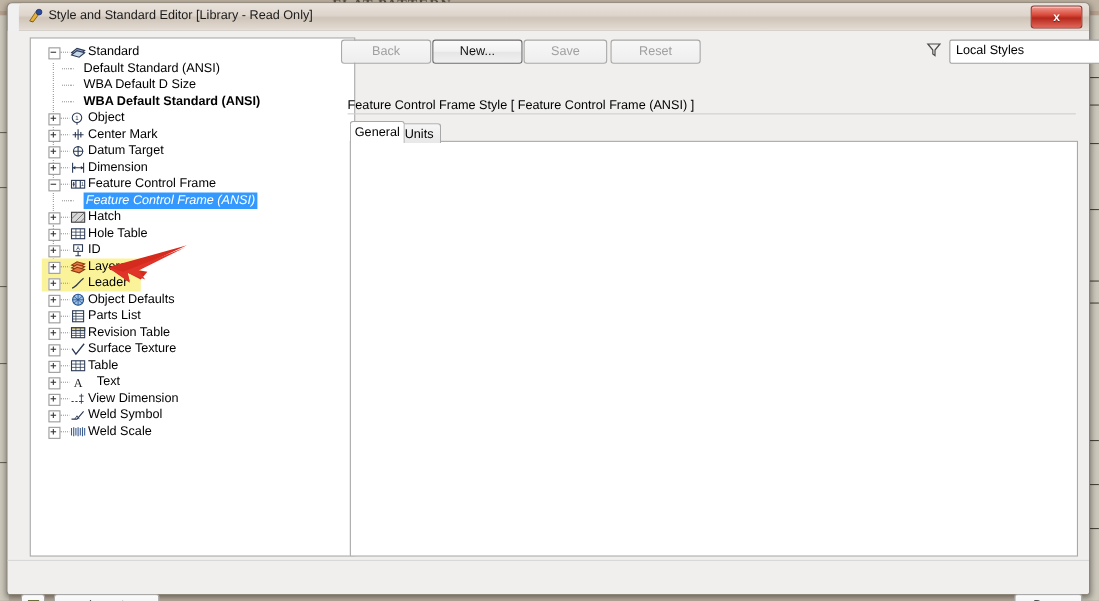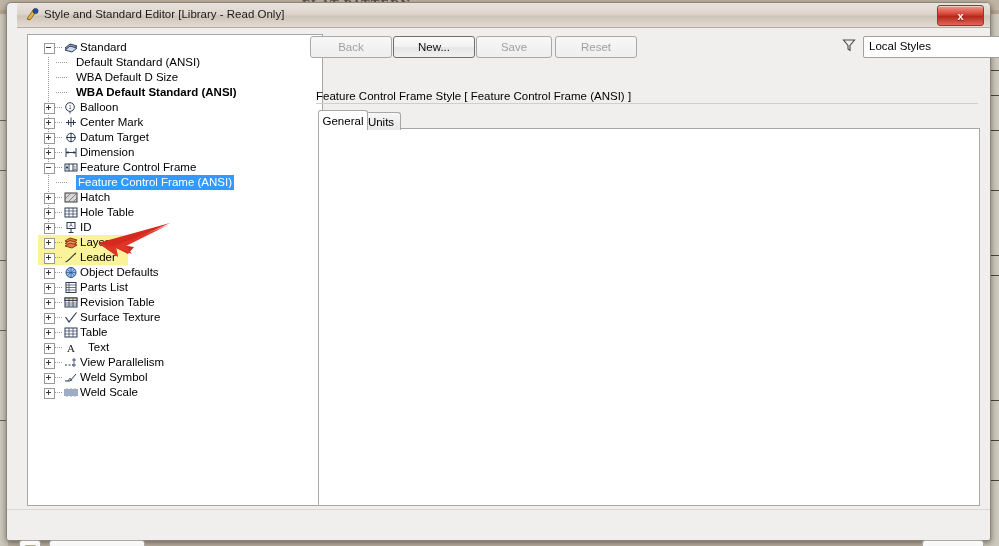--- a/index.html
+++ b/index.html
@@ -48,21 +48,21 @@
   .trow .tlabel{position:absolute;}
   .exp{position:absolute;width:9px;height:9px;border:1px solid #9a9a9a;background:#fff;
     top:3px;}
   .exp:before{content:'';position:absolute;left:1px;top:3px;width:5px;height:1px;background:#3a3a3a;}
   .exp.plus:after{content:'';position:absolute;left:3px;top:1px;width:1px;height:5px;background:#3a3a3a;}
   .dots{position:absolute;top:7px;height:1px;width:8px;
     background:repeating-linear-gradient(90deg,#9a9a9a 0 1px,transparent 1px 2px);}
   .vline{position:absolute;left:20px;width:1px;
     background:repeating-linear-gradient(180deg,#9a9a9a 0 1px,transparent 1px 2px);}
   .ticon{position:absolute;top:1px;width:14px;height:13px;}
-  .sel{background:#3399ff;color:#fff;}
+  .sel{background:#3399ff;color:#fff;font-style:italic;}
   .bold{font-weight:bold;}
   .hl{position:absolute;background:#fbf39a;}
 
   
   .btn{border:1px solid #a9a9a9;border-radius:3px;
     background:linear-gradient(180deg,#fbfbfb 0%,#f2f2f2 48%,#e6e6e6 52%,#f0f0f0 100%);
     font-size:11.5px;color:#111;display:flex;align-items:center;justify-content:center;
     font-family:"Liberation Sans",sans-serif;text-align:right;}
   .btn.disabled{color:#a0a0a0;background:linear-gradient(180deg,#f7f7f7,#eee);}
   .btn.strong{border-color:#6f6f6f;}
@@ -236,21 +236,21 @@
             <span class="tlabel bold" style="left: 48px;">WBA Default Standard (ANSI)</span>
           </div>
           <div class="trow" style="position: absolute; left: 0px; right: 0px; top: 65px;">
             <div class="exp plus" style="left: 16px;"></div>
             <div class="dots" style="left: 27px;"></div>
             <span class="ticon" style="left: 36px;"><svg viewBox="0 0 14 13" width="14" height="13">
                 <circle cx="6" cy="6" r="4.3" stroke="#2b3a55" fill="none" stroke-width="1"></circle>
                 <path d="M6 10.3 L6 12.5" stroke="#2b3a55" fill="none" stroke-width="1"></path>
                 <text x="6" y="8.2" font-size="5.5" text-anchor="middle" fill="#2b3a55" font-family="Liberation Sans">1</text>
               </svg></span>
-            <span class="tlabel" style="left: 52px;">Balloon</span>
+            <span class="tlabel" style="left: 52px;">Object</span>
           </div>
           <div class="trow" style="position: absolute; left: 0px; right: 0px; top: 80px;">
             <div class="exp plus" style="left: 16px;"></div>
             <div class="dots" style="left: 27px;"></div>
             <span class="ticon" style="left: 36px;"><svg viewBox="0 0 14 13" width="14" height="13">
                 <path d="M7 1.5 V11 M2 6.5 H12 M4.5 4 V9 M9.5 4 V9" stroke="#2b3a55" fill="none" stroke-width="1"></path>
               </svg></span>
             <span class="tlabel" style="left: 52px;">Center Mark</span>
           </div>
           <div class="trow" style="position: absolute; left: 0px; right: 0px; top: 95px;">
@@ -387,21 +387,21 @@
               </svg></span>
             <span class="tlabel" style="left: 60px;">Text</span>
           </div>
           <div class="trow" style="position: absolute; left: 0px; right: 0px; top: 320px;">
             <div class="exp plus" style="left: 16px;"></div>
             <div class="dots" style="left: 27px;"></div>
             <span class="ticon" style="left: 36px;"><svg viewBox="0 0 14 13" width="14" height="13">
                 <path d="M1 9 H9" stroke="#2b3a55" stroke-dasharray="2 1.5"></path>
                 <path d="M10 2 V11 M8 4 H12 M8 9 H12" stroke="#2b3a55" stroke-width="0.8" fill="none"></path>
               </svg></span>
-            <span class="tlabel" style="left: 52px;">View Parallelism</span>
+            <span class="tlabel" style="left: 52px;">View Dimension</span>
           </div>
           <div class="trow" style="position: absolute; left: 0px; right: 0px; top: 335px;">
             <div class="exp plus" style="left: 16px;"></div>
             <div class="dots" style="left: 27px;"></div>
             <span class="ticon" style="left: 36px;"><svg viewBox="0 0 14 13" width="14" height="13">
                 <path d="M1 10 L6 10 L12 3" stroke="#2b3a55" fill="none" stroke-width="1"></path>
                 <path d="M4 10 L6 7 L8 10" stroke="#2b3a55" fill="none" stroke-width="0.8"></path>
               </svg></span>
             <span class="tlabel" style="left: 52px;">Weld Symbol</span>
           </div>

